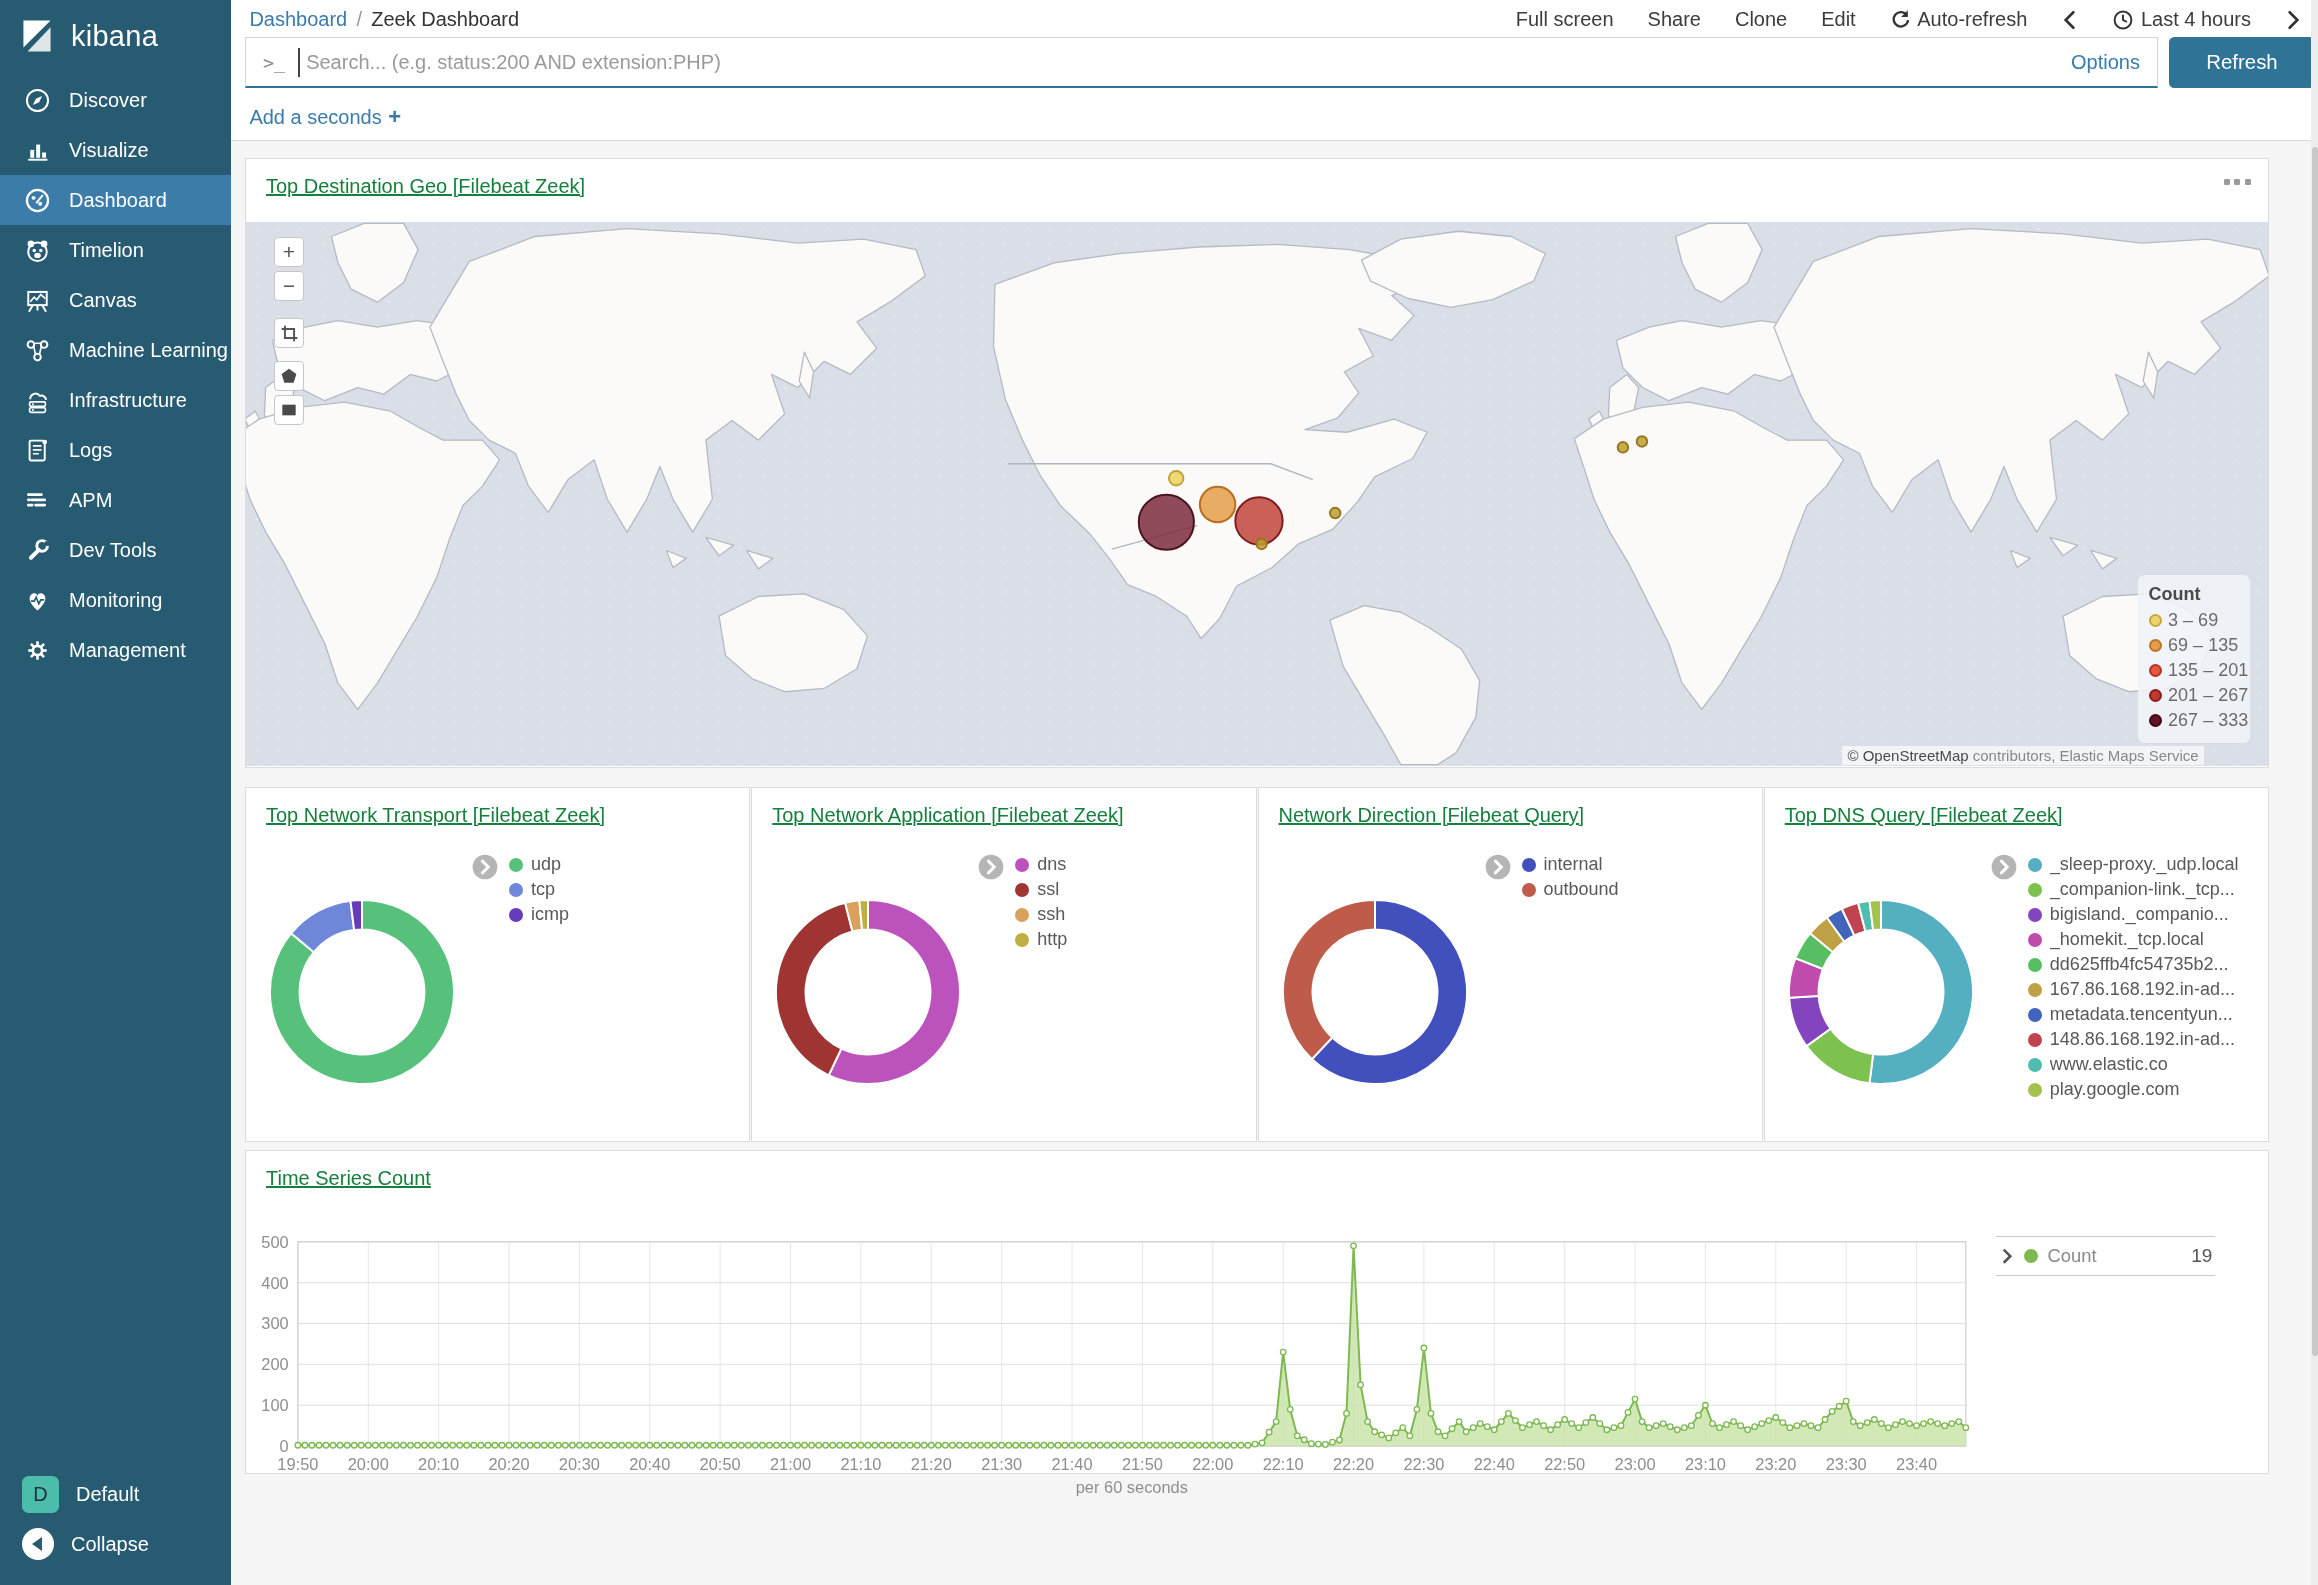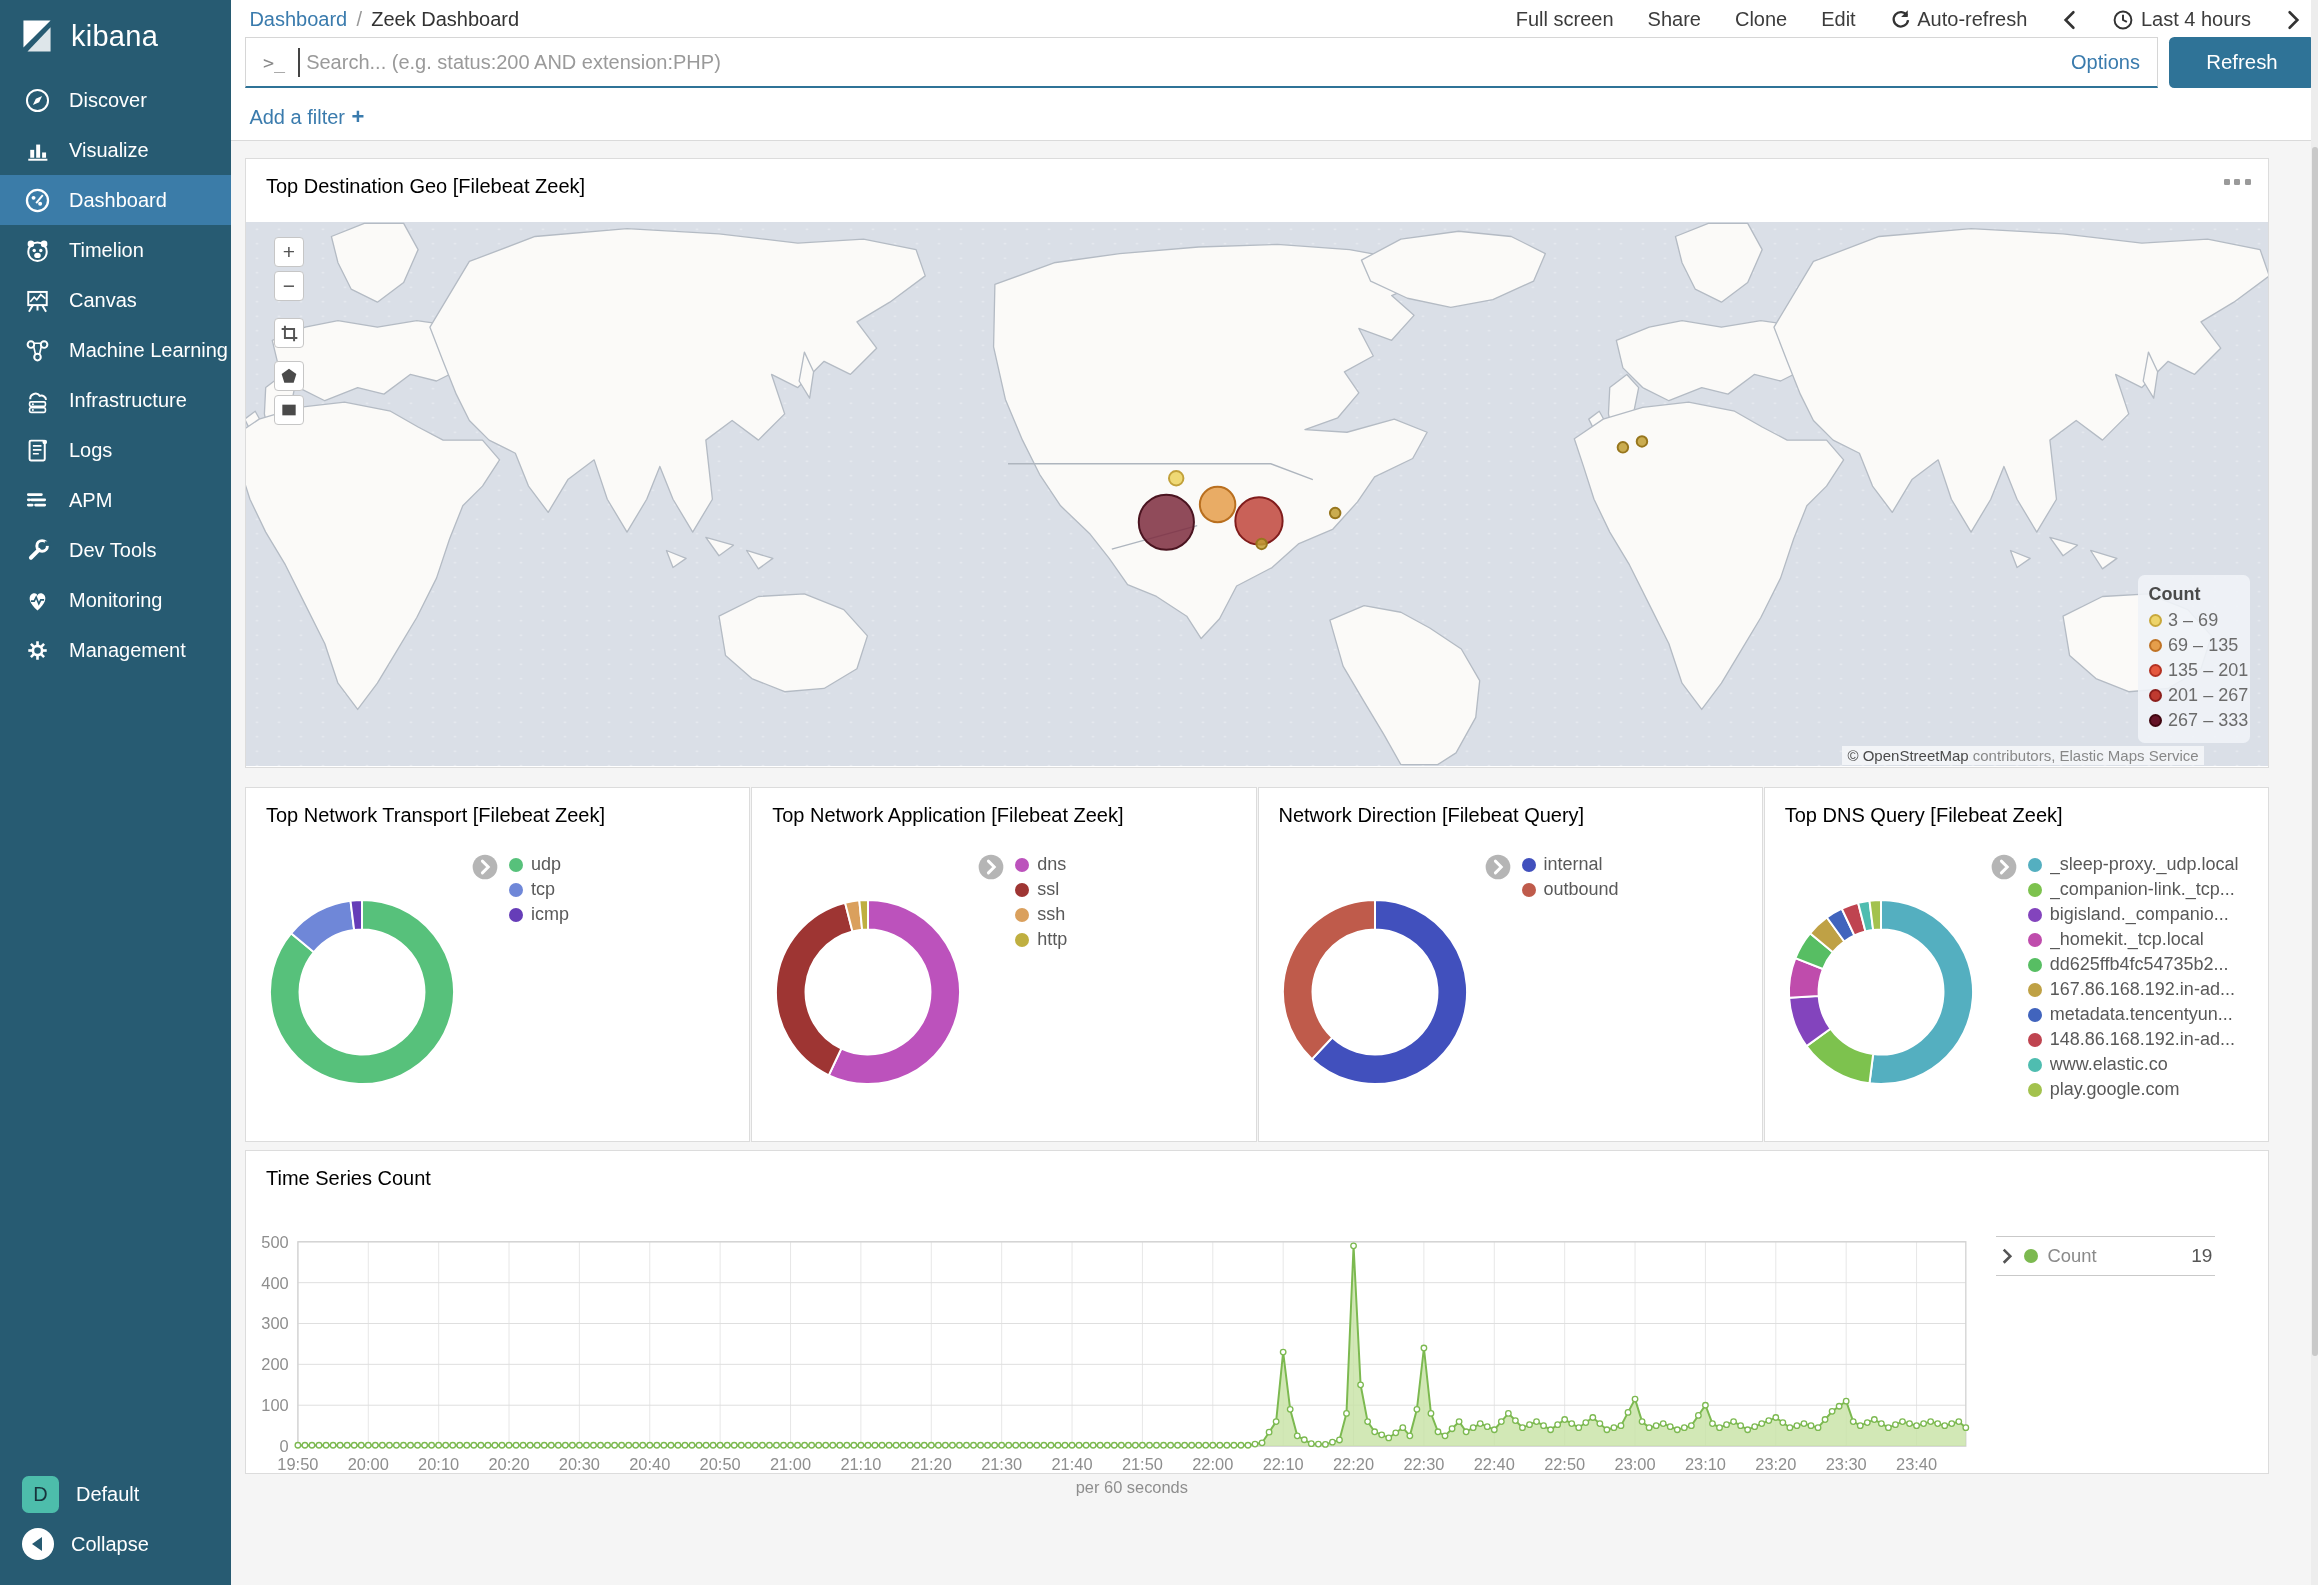--- a/index.html
+++ b/index.html
@@ -37,21 +37,21 @@
     font-family:"Liberation Sans",sans-serif;background:transparent;}
   .search-input::placeholder{color:#9a9a9a;}
   .options-link{color:#3a7bad;font-size:20px;cursor:pointer;margin-left:13px;}
   .refresh-btn{position:absolute;left:1938px;top:37px;width:146px;height:51px;background:#2f7397;color:#fff;
     font-size:20.4px;border:none;border-radius:5.3px;cursor:pointer;display:flex;align-items:center;justify-content:center;}
   .add-filter{position:absolute;left:18.4px;top:104px;font-size:20px;color:#3a7bad;cursor:pointer;display:flex;gap:6.6px;align-items:center;}
   .add-filter .plus{font-weight:700;font-size:22px;}
   
   .content{position:absolute;left:0;top:141px;width:100%;height:1445px;background:#f5f5f5;}
   .panel{position:absolute;background:#fff;border:1.3px solid #dcdcdc;}
-  .panel-title{font-size:20px;color:#000000;padding:16px 0 0 20px;white-space:nowrap;}
+  .panel-title{font-size:20px;color:#15803d;padding:16px 0 0 20px;white-space:nowrap;text-decoration:underline;}
   #mapPanel{left:14px;top:17px;width:2024px;height:610px;}
   .panel-menu{position:absolute;right:17px;top:20px;display:flex;gap:4.6px;cursor:pointer;}
   .panel-menu i{width:6px;height:6px;background:#9a9a9a;border-radius:1.3px;display:block;}
   .map-area{position:absolute;left:0;top:63px;width:2022px;height:544px;background:#dadfe7;overflow:hidden;
     background-image:radial-gradient(rgba(255,255,255,.35) 1.3px,transparent 1.6px);background-size:22px 14.5px;}
   .map-btn{position:absolute;width:30px;height:30px;background:#fff;border:1.3px solid #c6c6c6;border-radius:4px;
     color:#555;display:flex;align-items:center;justify-content:center;font-size:21px;cursor:pointer;}
   .map-legend{position:absolute;left:1892px;top:353px;width:112px;padding:9.2px 0 8px 10.5px;
     background:rgba(240,243,247,.9);border-radius:6.6px;}
   .map-legend .lt{font-size:18px;font-weight:700;color:#4a4a4a;margin-bottom:5.3px;}
@@ -272,21 +272,21 @@
         </svg>
       </div>
       <div class="search-box">
         <span class="prompt">&gt;_</span>
         <span class="caret"></span>
         <input class="search-input" placeholder="Search... (e.g. status:200 AND extension:PHP)" style="">
         <span class="options-link">Options</span>
       </div>
       <button class="refresh-btn">Refresh</button>
       <div class="add-filter">
-        <span>Add a filter</span>
+        <span>Add a seconds</span>
           <span class="plus">+</span>
       </div>
     </div>
 
     <div class="content">
 
       <div class="panel" id="mapPanel">
         <div class="panel-title">Top Destination Geo [Filebeat Zeek]</div>
         <div class="panel-menu">
             <i></i>

